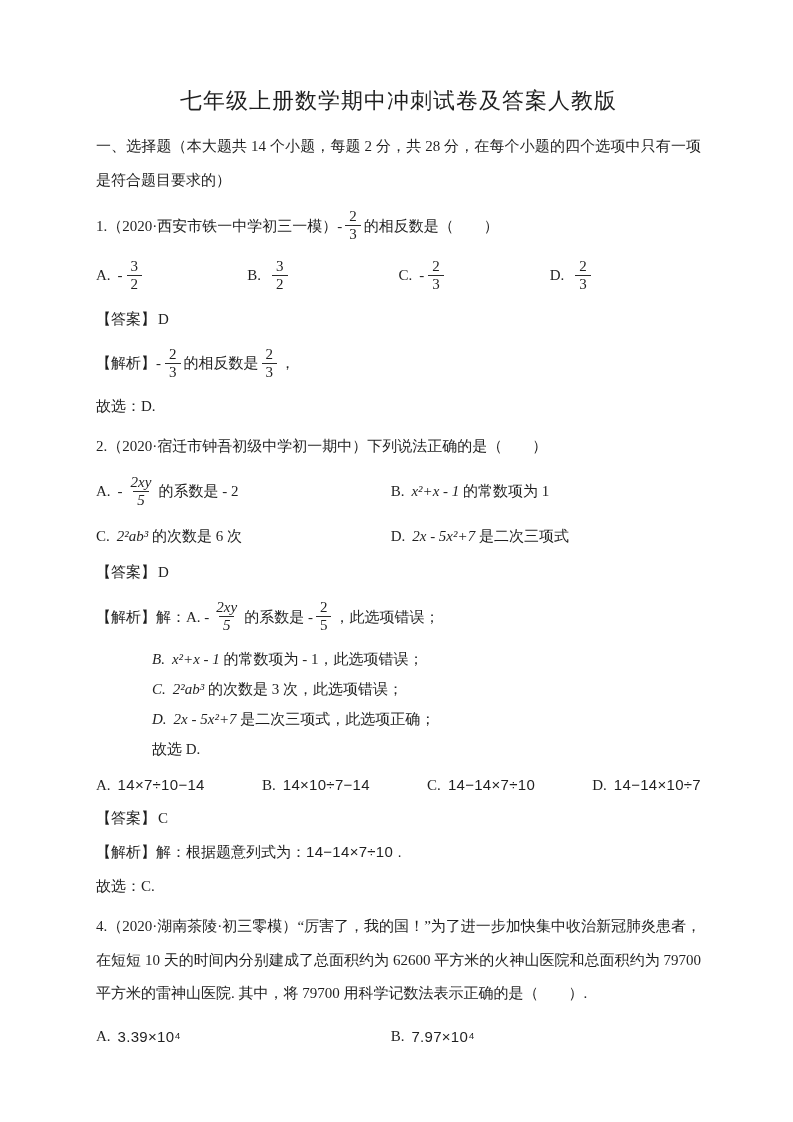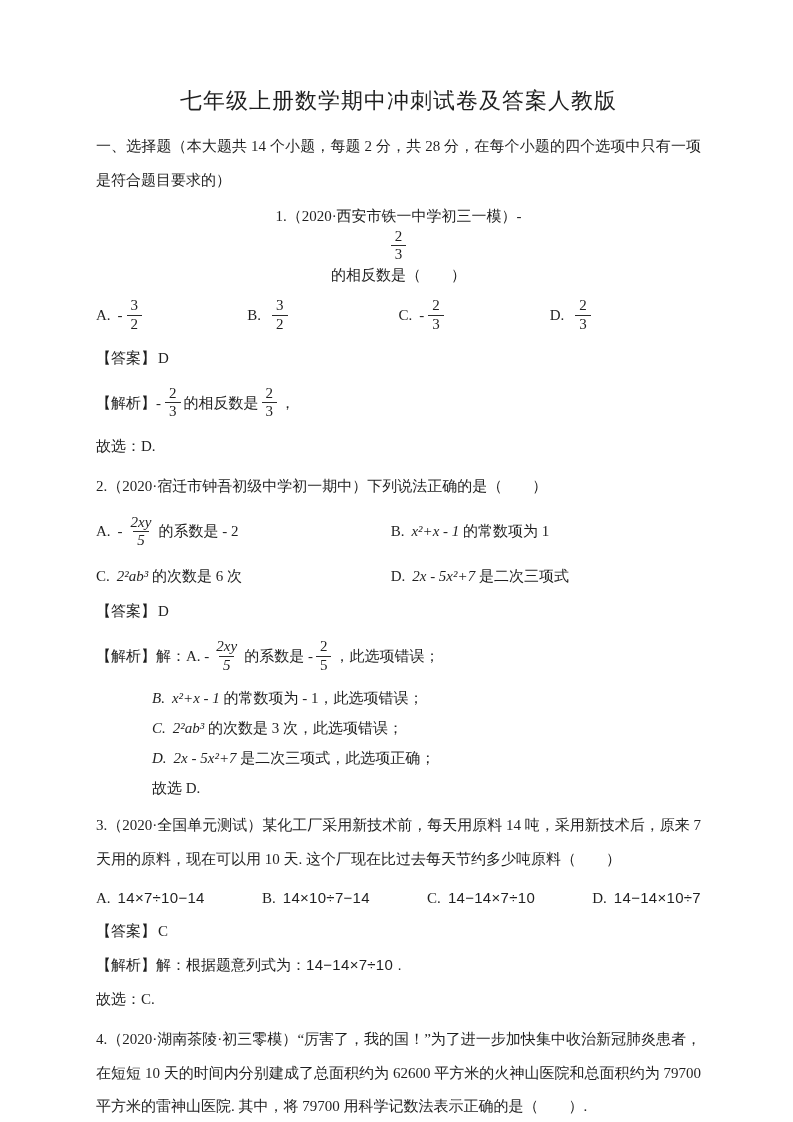--- a/index.html
+++ b/index.html
@@ -53,21 +53,21 @@
   .opt-grid-2 .col1 { width: 48.7%; display: flex; align-items: center; }
   .opt-grid-2 .col2 { flex: 1; display: flex; align-items: center; }
   .opt-row-flat { display: flex; justify-content: space-between; margin: 6px 0 2px 0; line-height: 2.0; }
   .opt-label { margin-right: 7px; }
   .math { font-style: italic; }
   .expr { font-family: Liberation Sans, sans-serif; letter-spacing: 0.3px; }
   .indent { margin-left: 56px; }
   .sign { margin-right: 1px; }
   .ans-letter { font-family: "Liberation Serif", serif; padding-left: 2px; }
   section { margin: 0; }
-  .mt6 { margin-top: 6px; flex-direction: column; }
+  .mt6 { margin-top: 6px; }
 </style>
 </head>
 <body>
 
 <div class="page">
 
   <h1 class="title">七年级上册数学期中冲刺试卷及答案人教版</h1>
 
   <p class="para">一、选择题（本大题共 14 个小题，每题 2 分，共 28 分，在每个小题的四个选项中只有一项是符合题目要求的）</p>
 
@@ -183,21 +183,20 @@
       <span>，此选项错误；</span>
     </div>
 
     <p class="para tight indent"><span class="math opt-label">B.</span><span class="math">x²+x - 1</span>&nbsp;<span>的常数项为 - 1，此选项错误；</span></p>
     <p class="para tight indent"><span class="math opt-label">C.</span><span class="math">2²ab³</span>&nbsp;<span>的次数是 3 次，此选项错误；</span></p>
     <p class="para tight indent"><span class="math opt-label">D.</span><span class="math">2x - 5x²+7</span>&nbsp;<span>是二次三项式，此选项正确；</span></p>
     <p class="para tight indent">故选 D.</p>
   </section>
 
   <section>
-    <p class="para mt6">3.（2020·全国单元测试）某化工厂采用新技术前，每天用原料 14 吨，采用新技术后，原来 7 天用的原料，现在可以用 10 天. 这个厂现在比过去每天节约多少吨原料（　　）</p>
 
     <div class="opt-row-flat">
       <span><span class="opt-label">A.</span><span class="expr">14×7÷10−14</span></span>
       <span><span class="opt-label">B.</span><span class="expr">14×10÷7−14</span></span>
       <span><span class="opt-label">C.</span><span class="expr">14−14×7÷10</span></span>
       <span><span class="opt-label">D.</span><span class="expr">14−14×10÷7</span></span>
     </div>
 
     <p class="para"><span>【答案】</span><span class="ans-letter">C</span></p>
 

